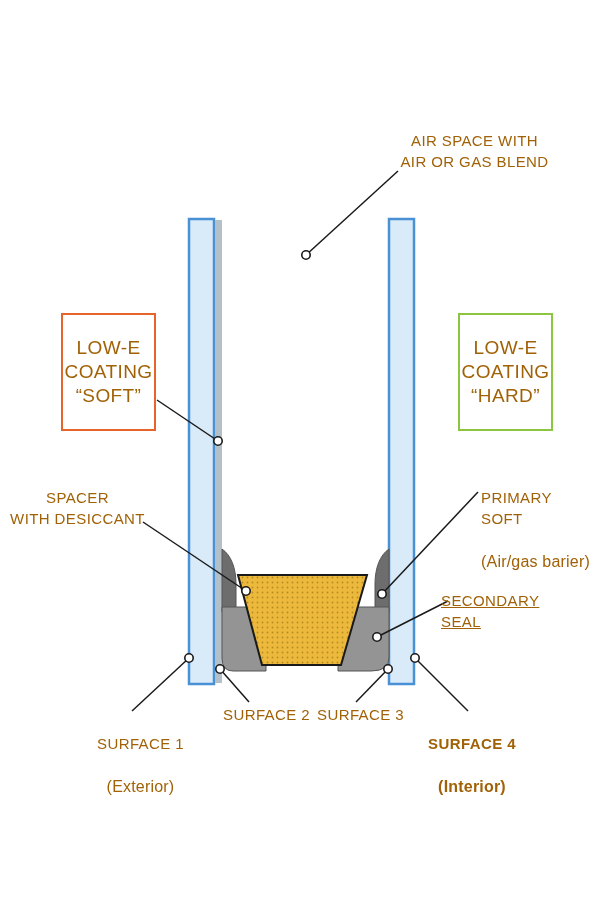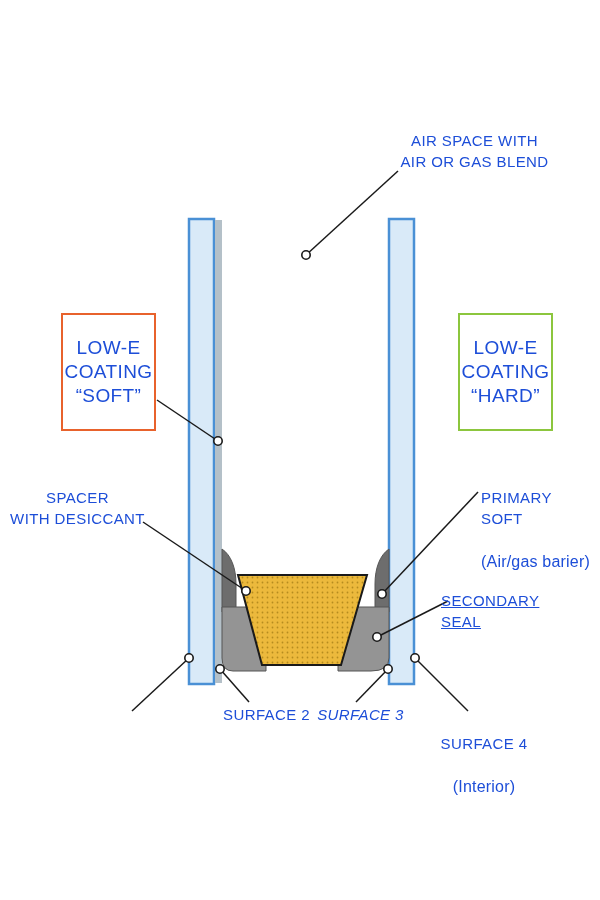--- a/index.html
+++ b/index.html
@@ -1,18 +1,18 @@
 <!DOCTYPE html>
 <html><head>
 <meta charset="utf-8">
 <style>
   html,body { margin:0; padding:0; background:#ffffff; }
   .canvas {
     position:relative; width:600px; height:900px; background:#ffffff;
-    font-family:"Liberation Sans", sans-serif; color:#1d4ed8; overflow:hidden;
+    font-family:"Liberation Sans", sans-serif; color:#a16207; overflow:hidden;
   }
   svg.layer { position:absolute; left:0; top:0; }
   .label {
     position:absolute; font-size:15px; letter-spacing:.4px; line-height:21px;
     white-space:pre-line;
   }
   .center { text-align:center; }
   .sub { font-size:16px; letter-spacing:.2px; line-height:17px; margin-top:3px; white-space:pre-line; }
   .box {
     position:absolute; width:95px; height:118px; box-sizing:border-box;
@@ -88,23 +88,27 @@
     <div>PRIMARY
 SOFT</div>
     <div class="sub">(Air/gas barier)</div>
   </div>
 
   <div class="label" style="left:441px; top:569px; width:130px;text-decoration:underline;">
     <div>SECONDARY
 SEAL</div>
   </div>
 
+  <div class="label center" style="left:78px; top:712px; width:125px;">
+    <div>SURFACE 1</div>
+    <div class="sub">(Exterior)</div>
+  </div>
 
   <div class="label center" style="left:203px; top:704px; width:95px;margin-left:16px;">SURFACE 2</div>
 
-  <div class="label center" style="left:313px; top:704px; width:95px;font-style:italic;">SURFACE 3</div>
+  <div class="label center" style="left:313px; top:704px; width:95px;">SURFACE 3</div>
 
-  <div class="label center" style="left:424px; top:712px; width:120px;">
+  <div class="label center" style="left:412px; top:712px; width:120px;font-weight:bold;">
     <div>SURFACE 4</div>
     <div class="sub">(Interior)</div>
   </div>
 
 </div>
 
 </body></html>

